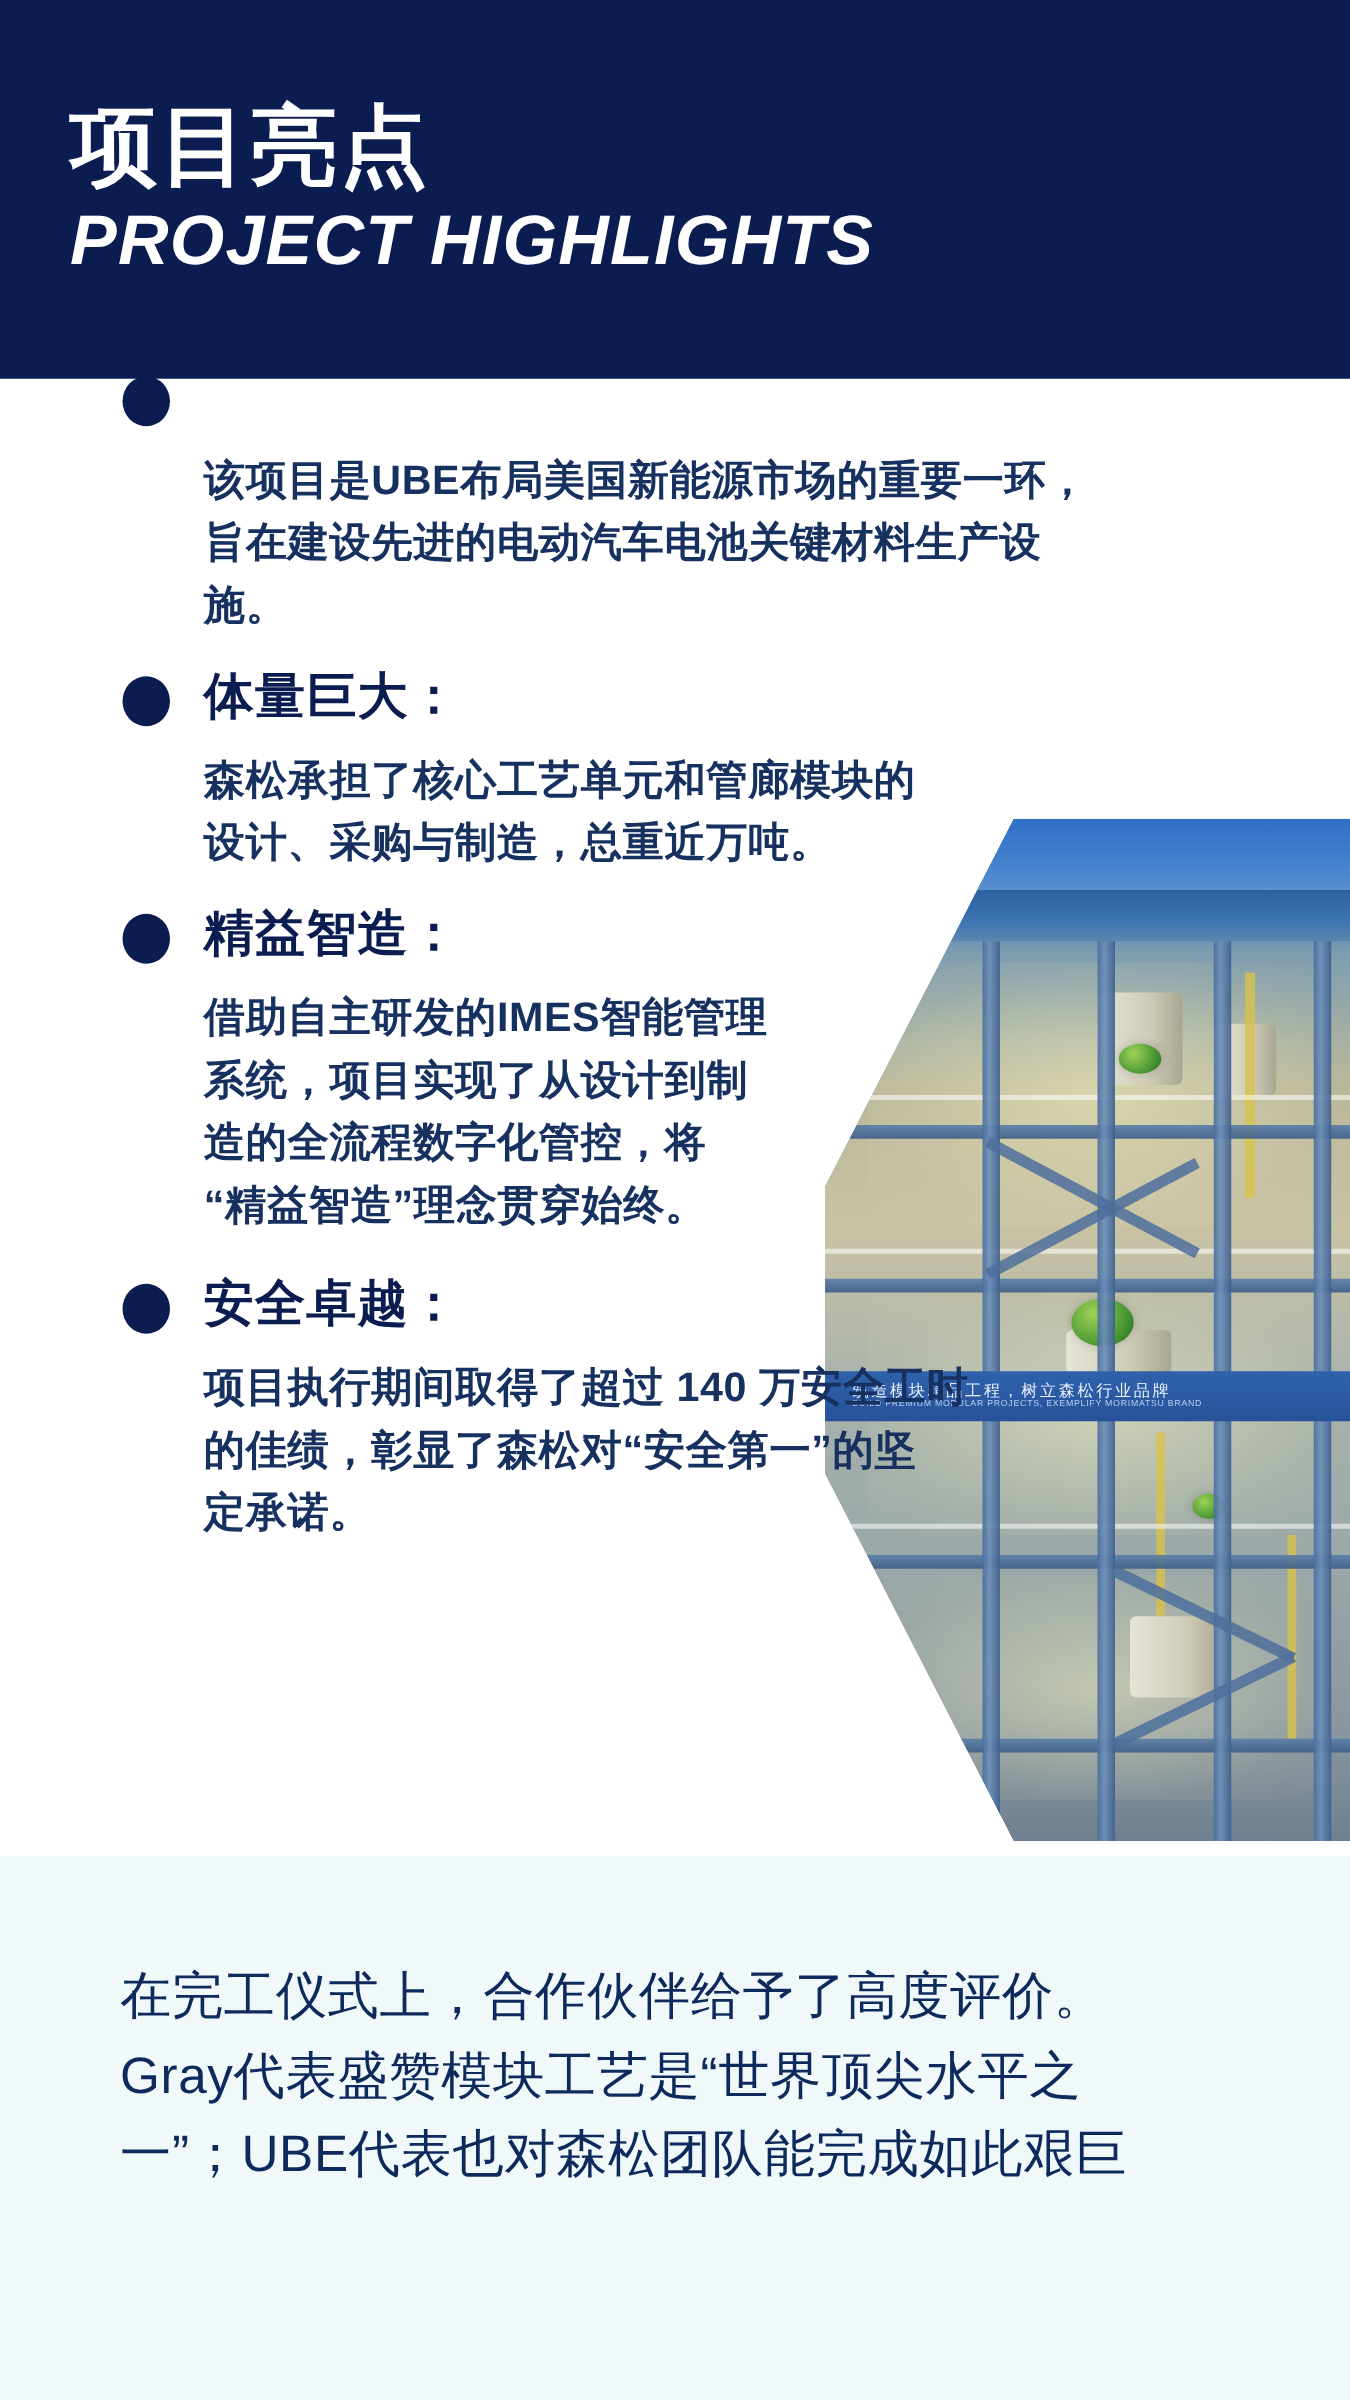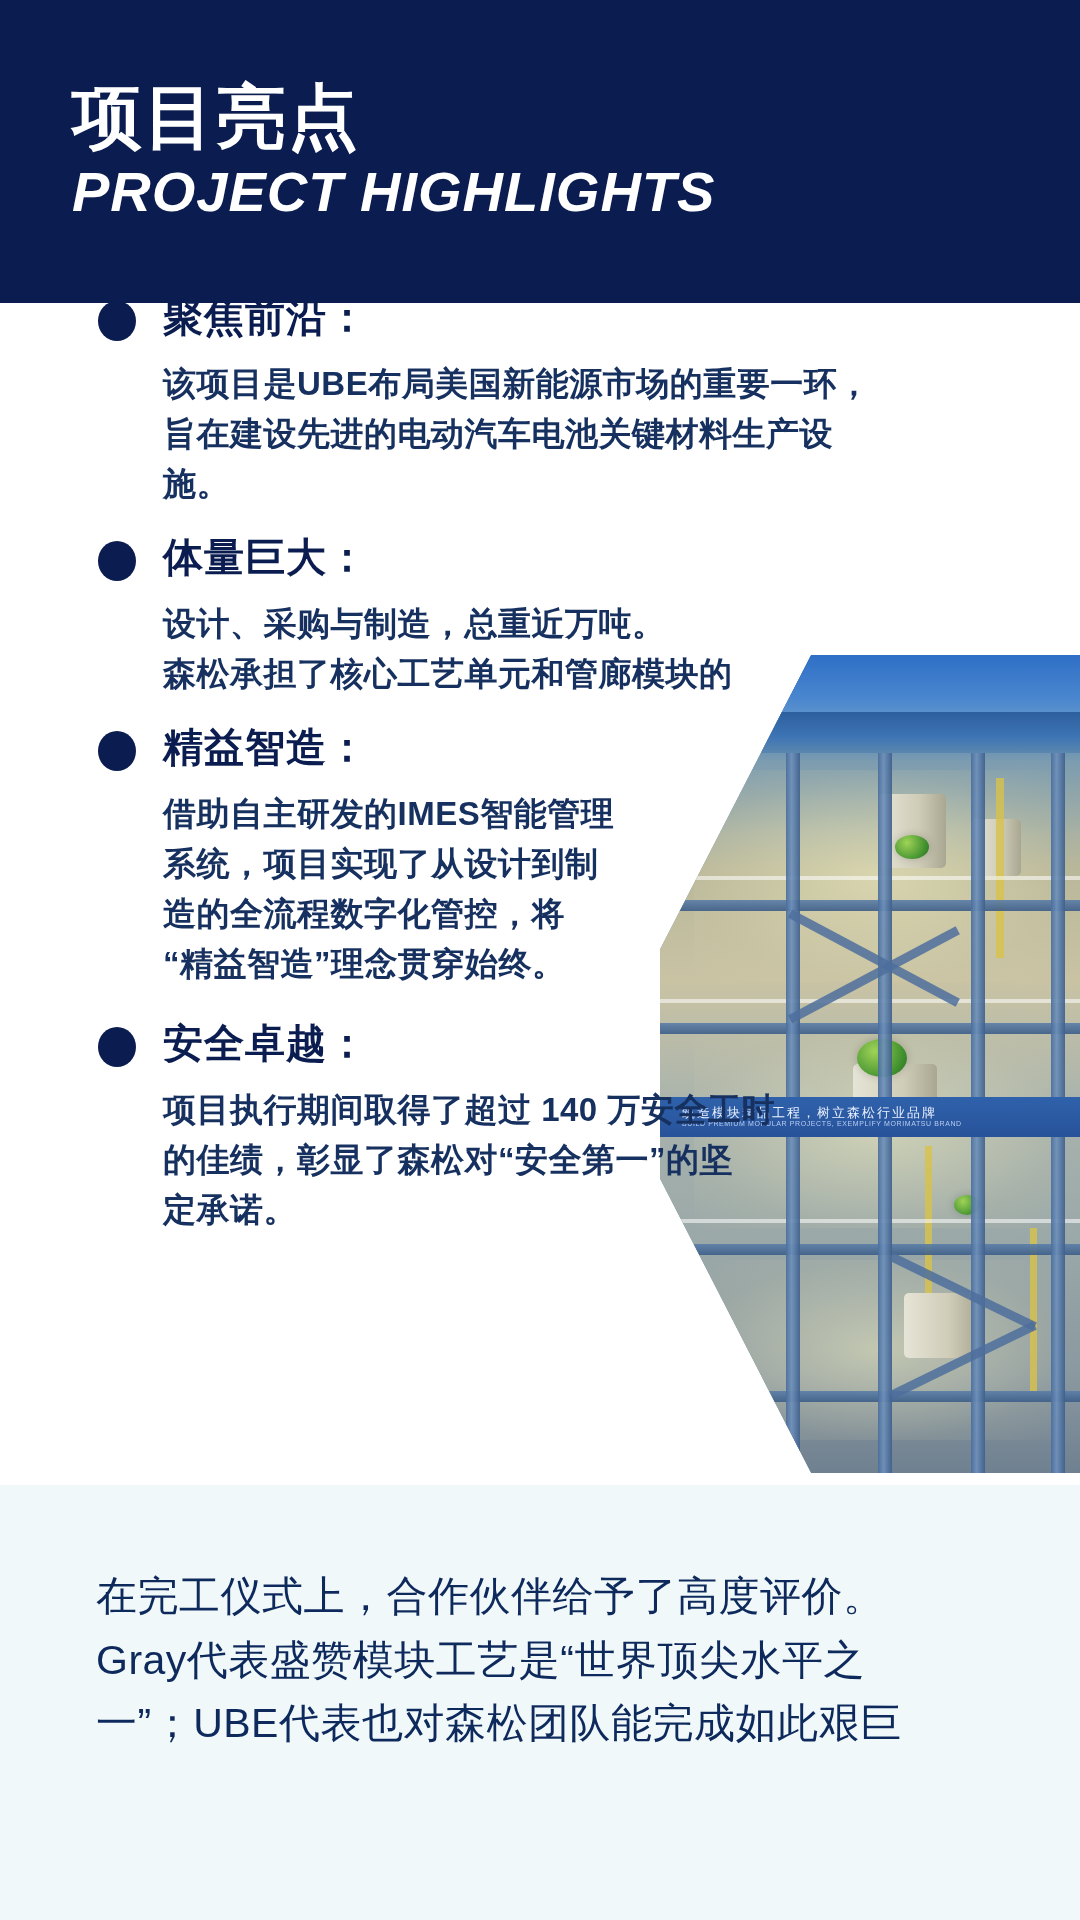--- a/index.html
+++ b/index.html
@@ -25,21 +25,21 @@
 
   
   .header {
     position: absolute;
     top: 0;
     left: 0;
     width: 1080px;
     height: 303px;
     background: #0b1d50;
     box-sizing: border-box;
-    padding: 0 0 0 72px;
+    padding: 0 0 0 56px;
     display: flex;
     flex-direction: column;
     justify-content: center;
   }
   .header-title-cn {
     color: #ffffff;
     font-size: 70px;
     font-weight: bold;
     line-height: 1.05;
     letter-spacing: 2px;
@@ -281,37 +281,36 @@
       <div class="ph-banner-cn">筑造模块精品工程，树立森松行业品牌</div>
       <div class="ph-banner-en">BUILD PREMIUM MODULAR PROJECTS, EXEMPLIFY MORIMATSU BRAND</div>
     </div>
   </div>
 
   <div class="content">
 
     <div class="bullet-block" style="top:-8px;">
       <div class="bullet-head">
         <div class="bullet-dot"></div>
-        <div class="bullet-title">聚焦前沿：</div>
       </div>
       <div class="bullet-body">
         <span class="ln">该项目是UBE布局美国新能源市场的重要一环，</span>
         <span class="ln">旨在建设先进的电动汽车电池关键材料生产设</span>
         <span class="ln">施。</span>
       </div>
     </div>
 
     <div class="bullet-block" style="top:232px;">
       <div class="bullet-head">
         <div class="bullet-dot"></div>
         <div class="bullet-title">体量巨大：</div>
       </div>
       <div class="bullet-body">
+        <span class="ln">森松承担了核心工艺单元和管廊模块的</span>
         <span class="ln">设计、采购与制造，总重近万吨。</span>
-        <span class="ln">森松承担了核心工艺单元和管廊模块的</span>
       </div>
     </div>
 
     <div class="bullet-block" style="top:422px;">
       <div class="bullet-head">
         <div class="bullet-dot"></div>
         <div class="bullet-title">精益智造：</div>
       </div>
       <div class="bullet-body">
         <span class="ln">借助自主研发的IMES智能管理</span>

